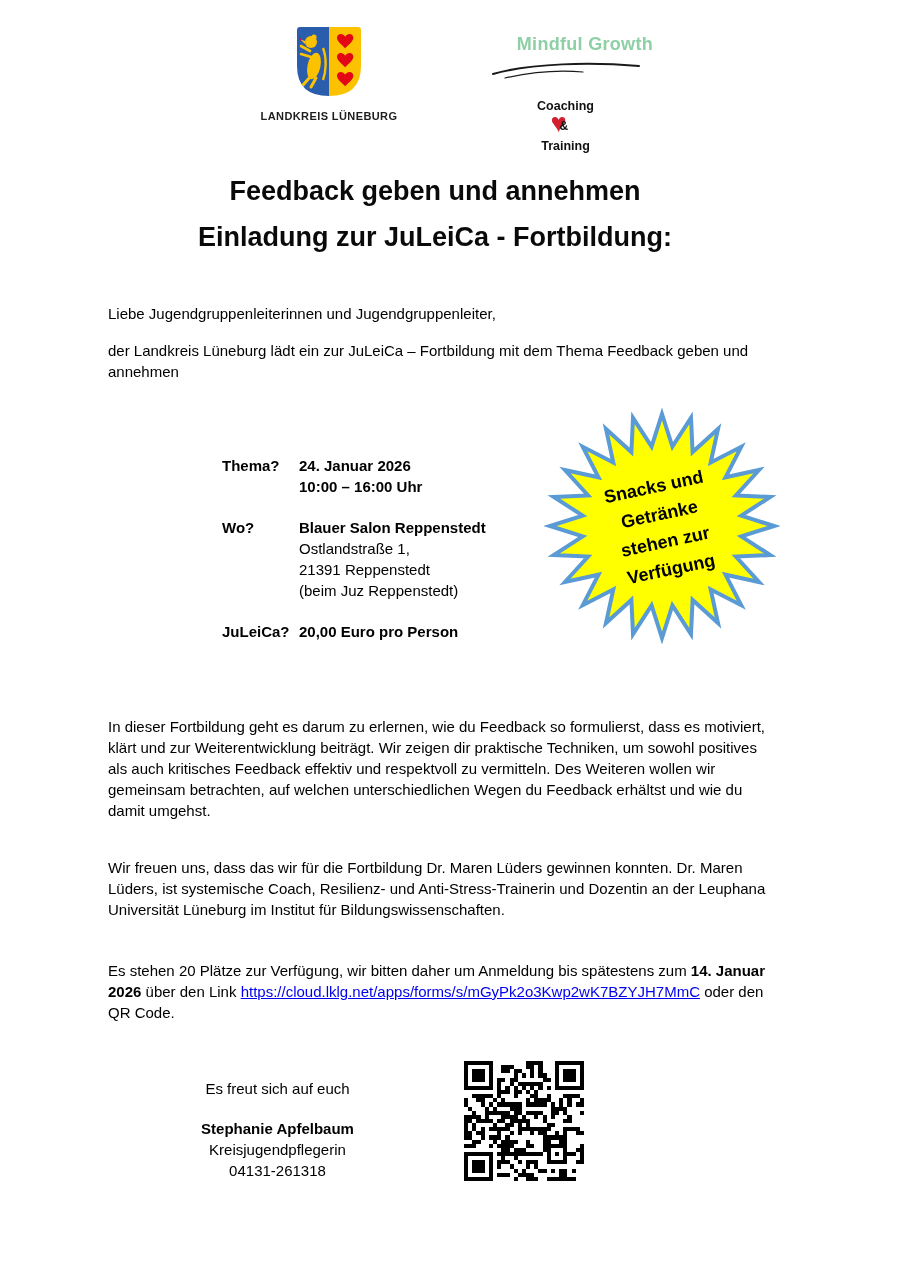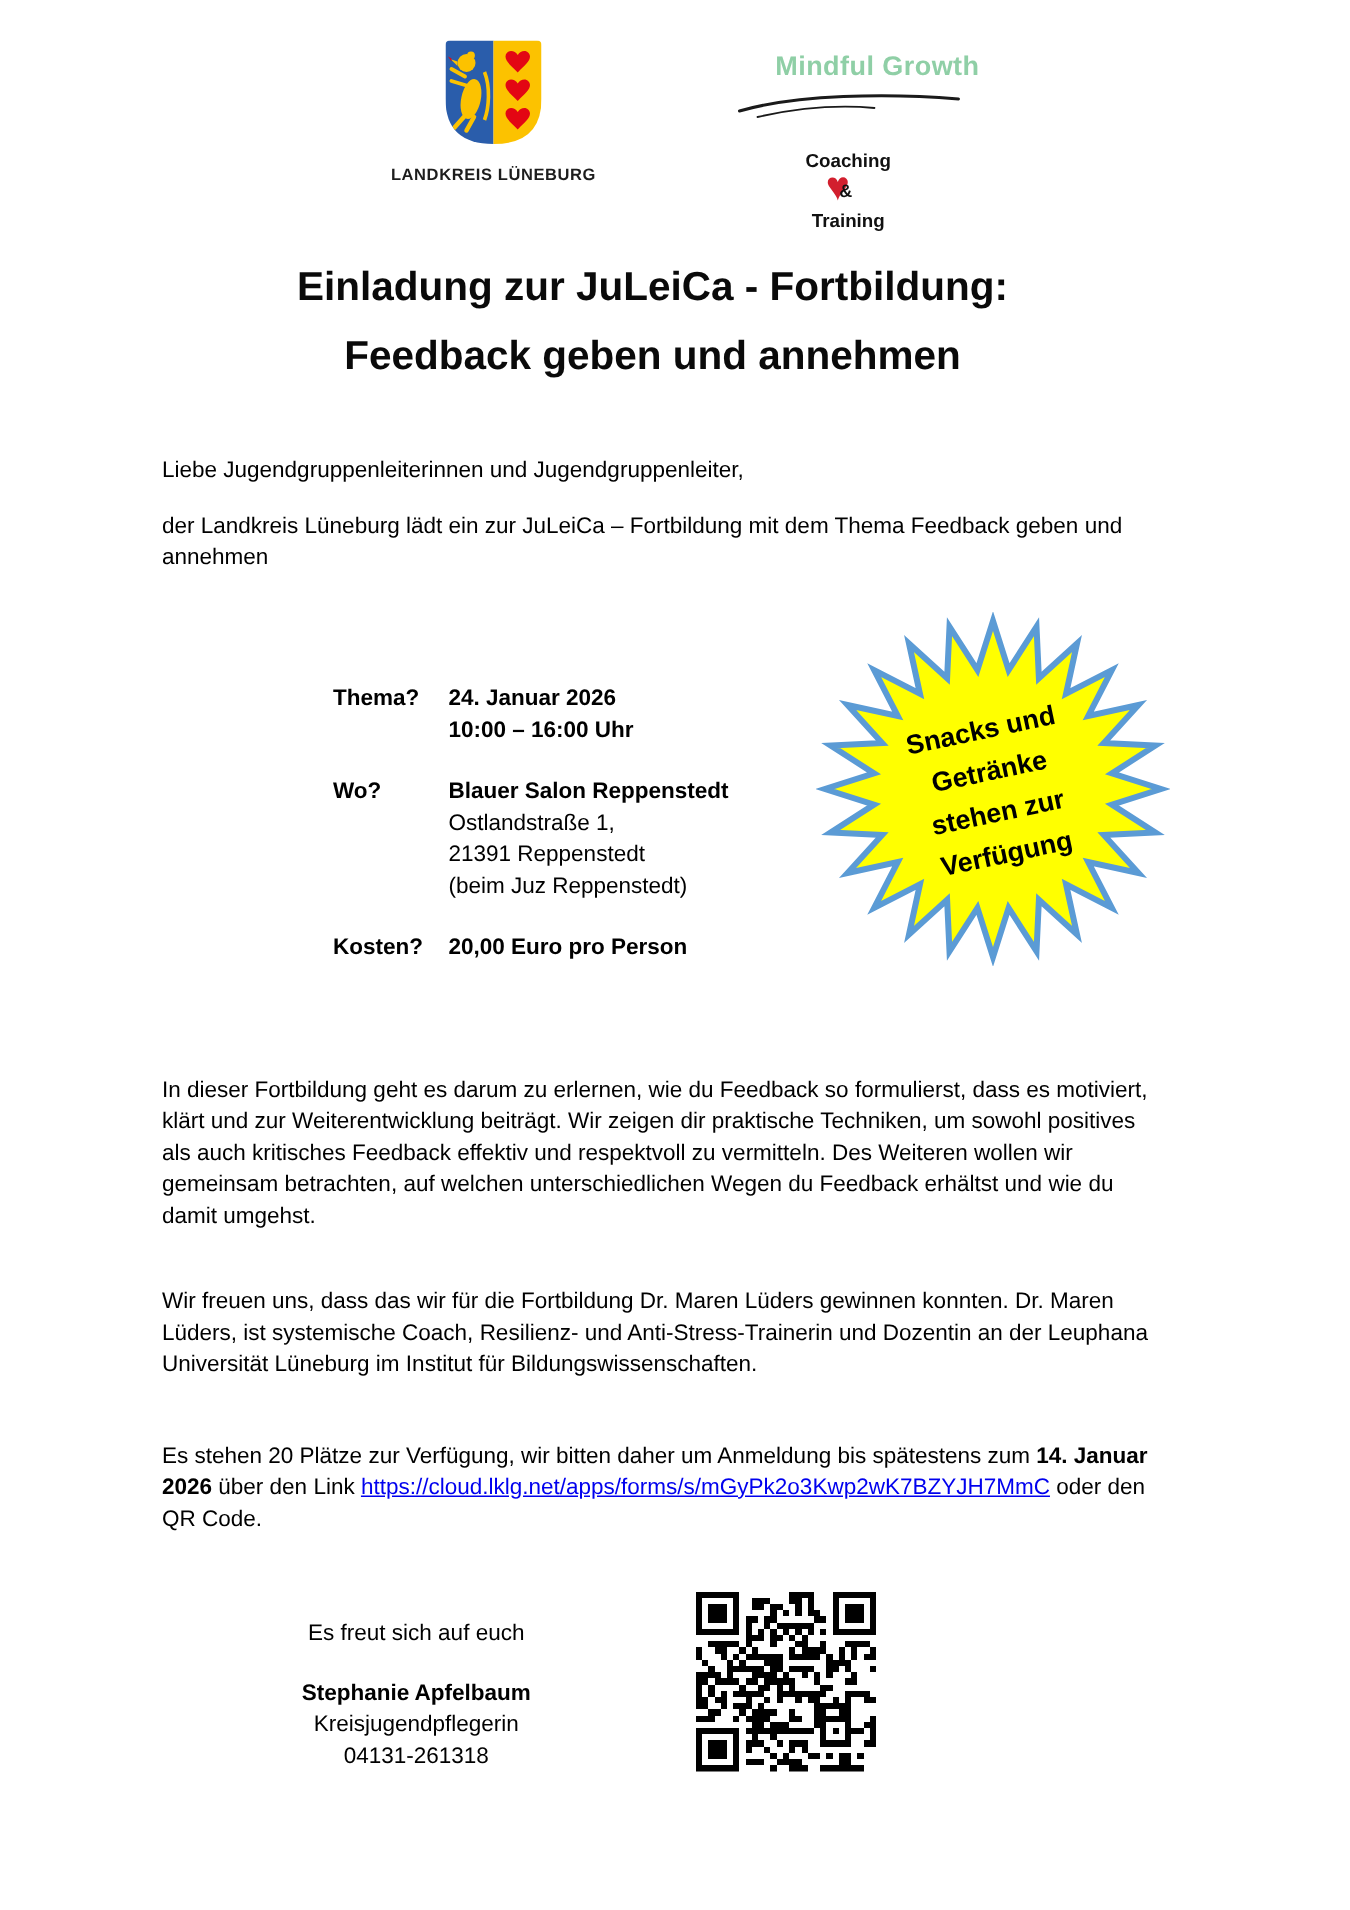--- a/index.html
+++ b/index.html
@@ -97,22 +97,22 @@
       <span>Coaching</span>
       <span class="mg-heart">
         <span class="glyph" style="color:#d21f2e;">♥</span>
         <span class="amp">&amp;</span>
       </span>
       <span>Training</span>
     </div>
   </div>
 
   <div class="abs doc-title">
+    <div>Feedback geben und annehmen</div>
     <div>Einladung zur JuLeiCa - Fortbildung:</div>
-    <div>Feedback geben und annehmen</div>
   </div>
 
   <p class="abs body-text salutation">Liebe Jugendgruppenleiterinnen und Jugendgruppenleiter,</p>
   <p class="abs body-text intro">der Landkreis Lüneburg lädt ein zur JuLeiCa – Fortbildung mit dem Thema Feedback geben und annehmen</p>
 
   <div class="abs details">
     <div class="detail-row">
       <div class="detail-label">Thema?</div>
       <div class="detail-value">
         <div class="bold">24. Januar 2026</div>
@@ -122,21 +122,21 @@
     <div class="detail-row">
       <div class="detail-label">Wo?</div>
       <div class="detail-value">
         <div class="bold">Blauer Salon Reppenstedt</div>
         <div>Ostlandstraße 1,</div>
         <div>21391 Reppenstedt</div>
         <div>(beim Juz Reppenstedt)</div>
       </div>
     </div>
     <div class="detail-row">
-      <div class="detail-label">Kosten?</div>
+      <div class="detail-label">JuLeiCa?</div>
       <div class="detail-value">
         <div class="bold">20,00 Euro pro Person</div>
       </div>
     </div>
   </div>
 
   <svg class="abs starburst" width="236" height="236" viewBox="0 0 236 236">
     <polygon id="star-poly" points="118.0,6.0 128.4,38.7 147.0,9.8 148.6,44.1 174.0,21.0 166.7,54.5 197.2,38.8 181.5,69.3 215.0,62.0 191.9,87.4 226.2,89.0 197.3,107.6 230.0,118.0 197.3,128.4 226.2,147.0 191.9,148.6 215.0,174.0 181.5,166.7 197.2,197.2 166.7,181.5 174.0,215.0 148.6,191.9 147.0,226.2 128.4,197.3 118.0,230.0 107.6,197.3 89.0,226.2 87.4,191.9 62.0,215.0 69.3,181.5 38.8,197.2 54.5,166.7 21.0,174.0 44.1,148.6 9.8,147.0 38.7,128.4 6.0,118.0 38.7,107.6 9.8,89.0 44.1,87.4 21.0,62.0 54.5,69.3 38.8,38.8 69.3,54.5 62.0,21.0 87.4,44.1 89.0,9.8 107.6,38.7" fill="#ffff00" stroke="#5b9bd5" stroke-width="4" stroke-linejoin="miter"></polygon>
     <g transform="rotate(-12 118 118)" font-family="Liberation Sans, sans-serif" font-size="18" font-weight="bold" fill="#000" text-anchor="middle">
       <text x="118" y="84">Snacks und</text>

